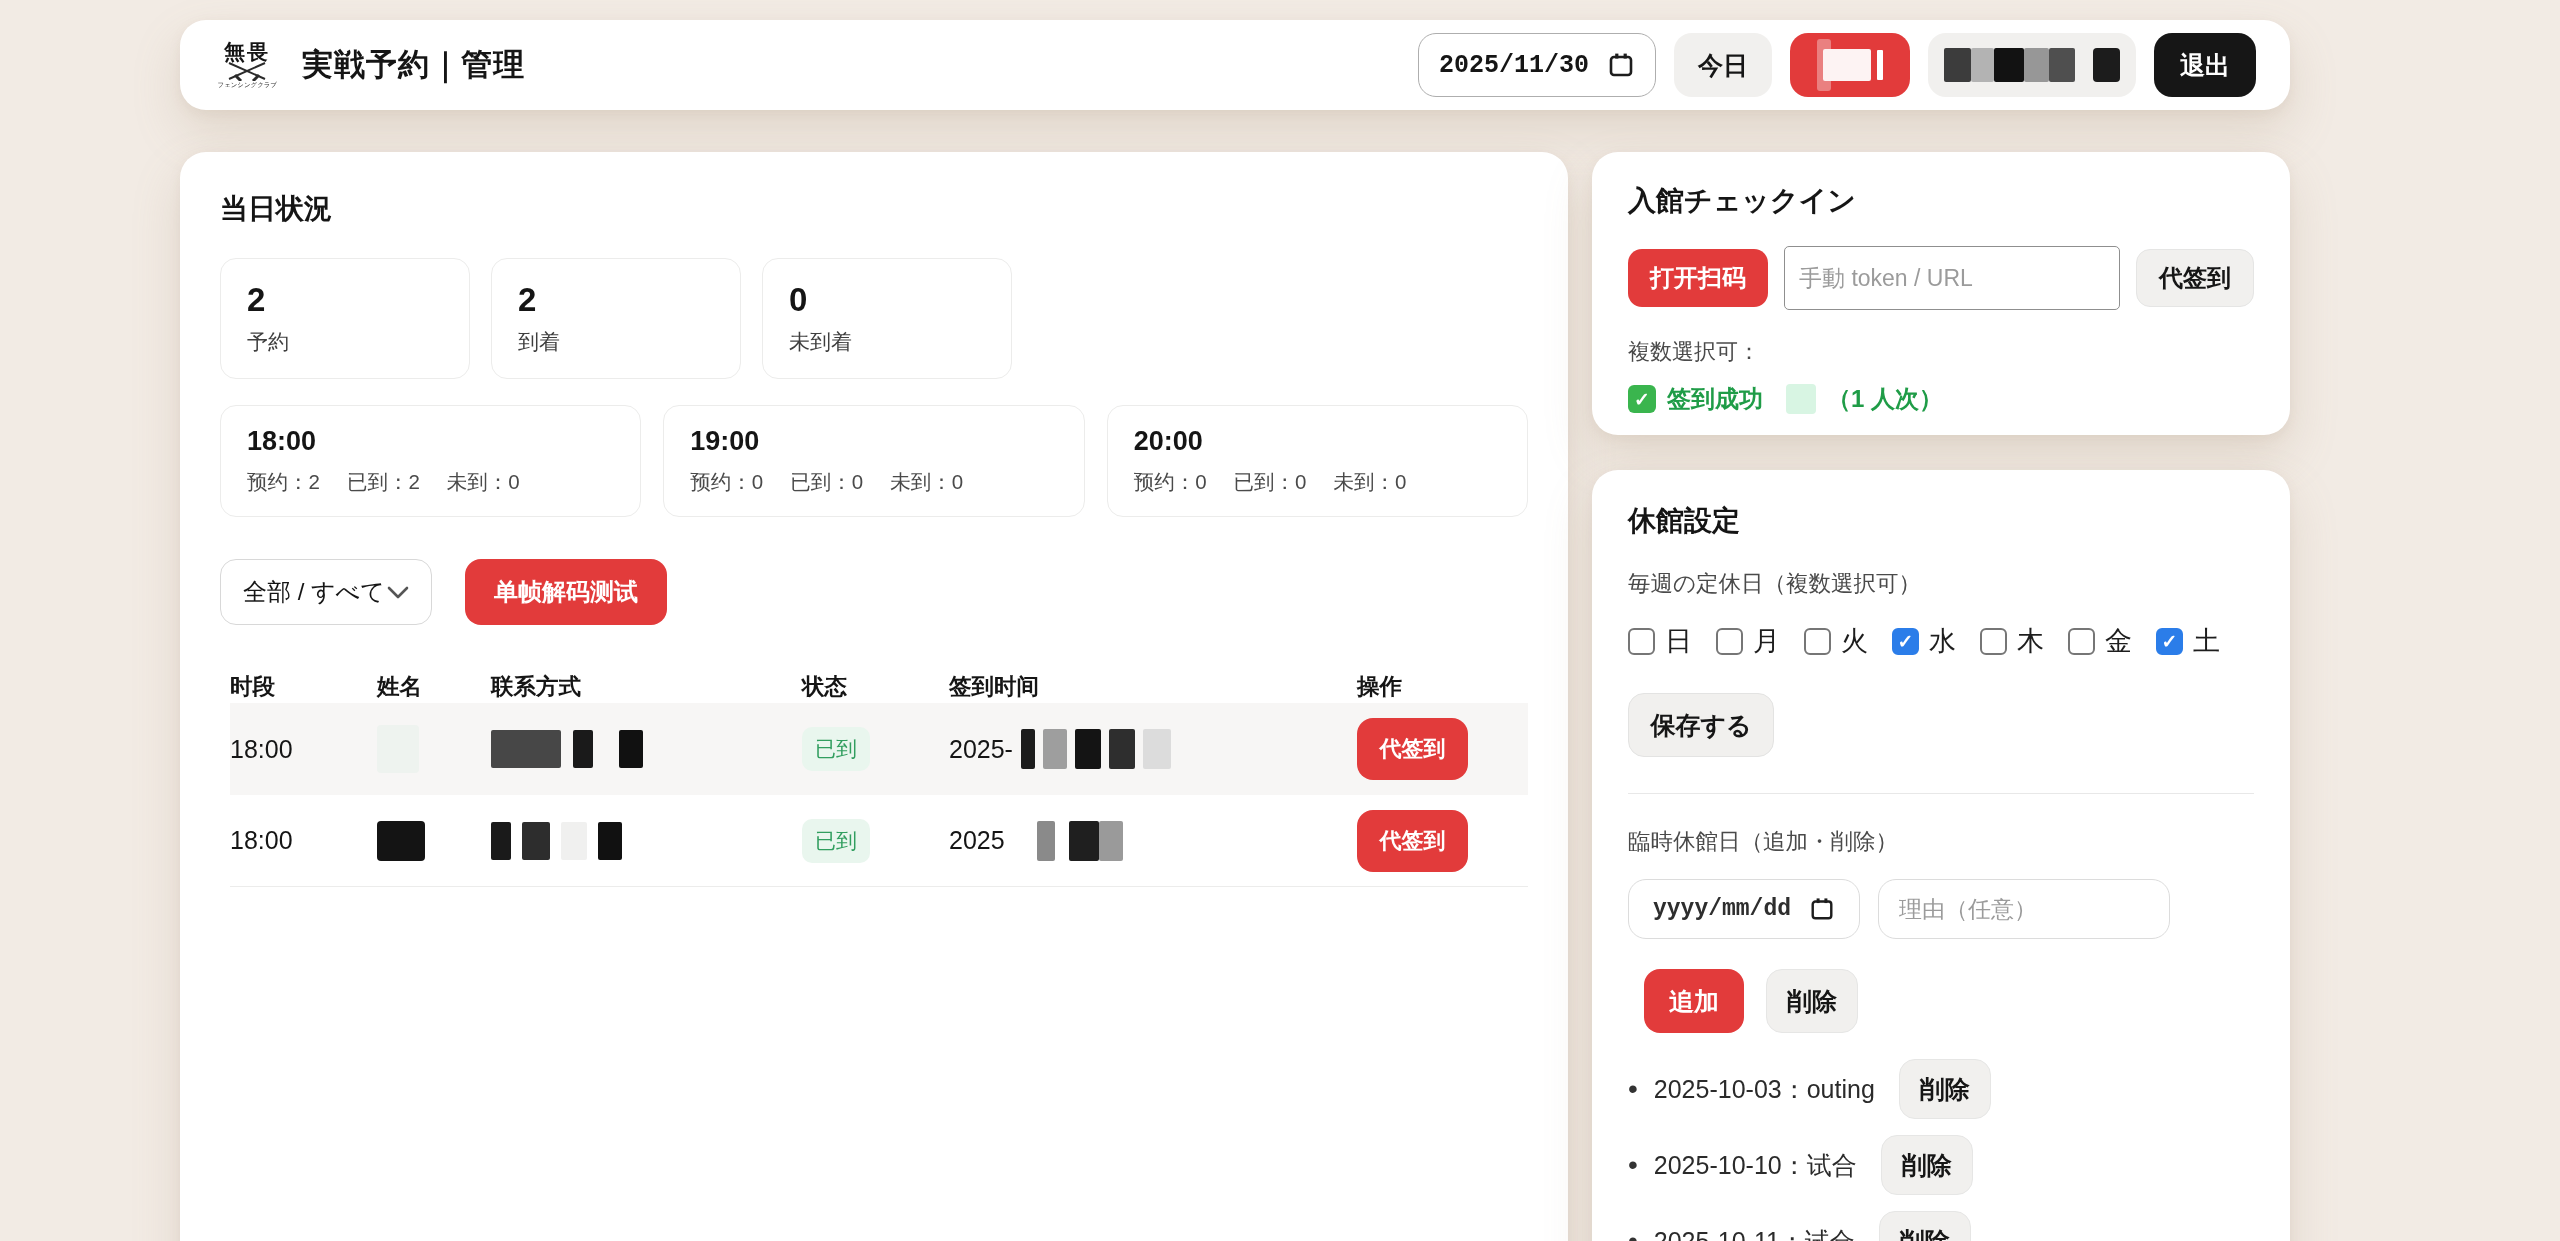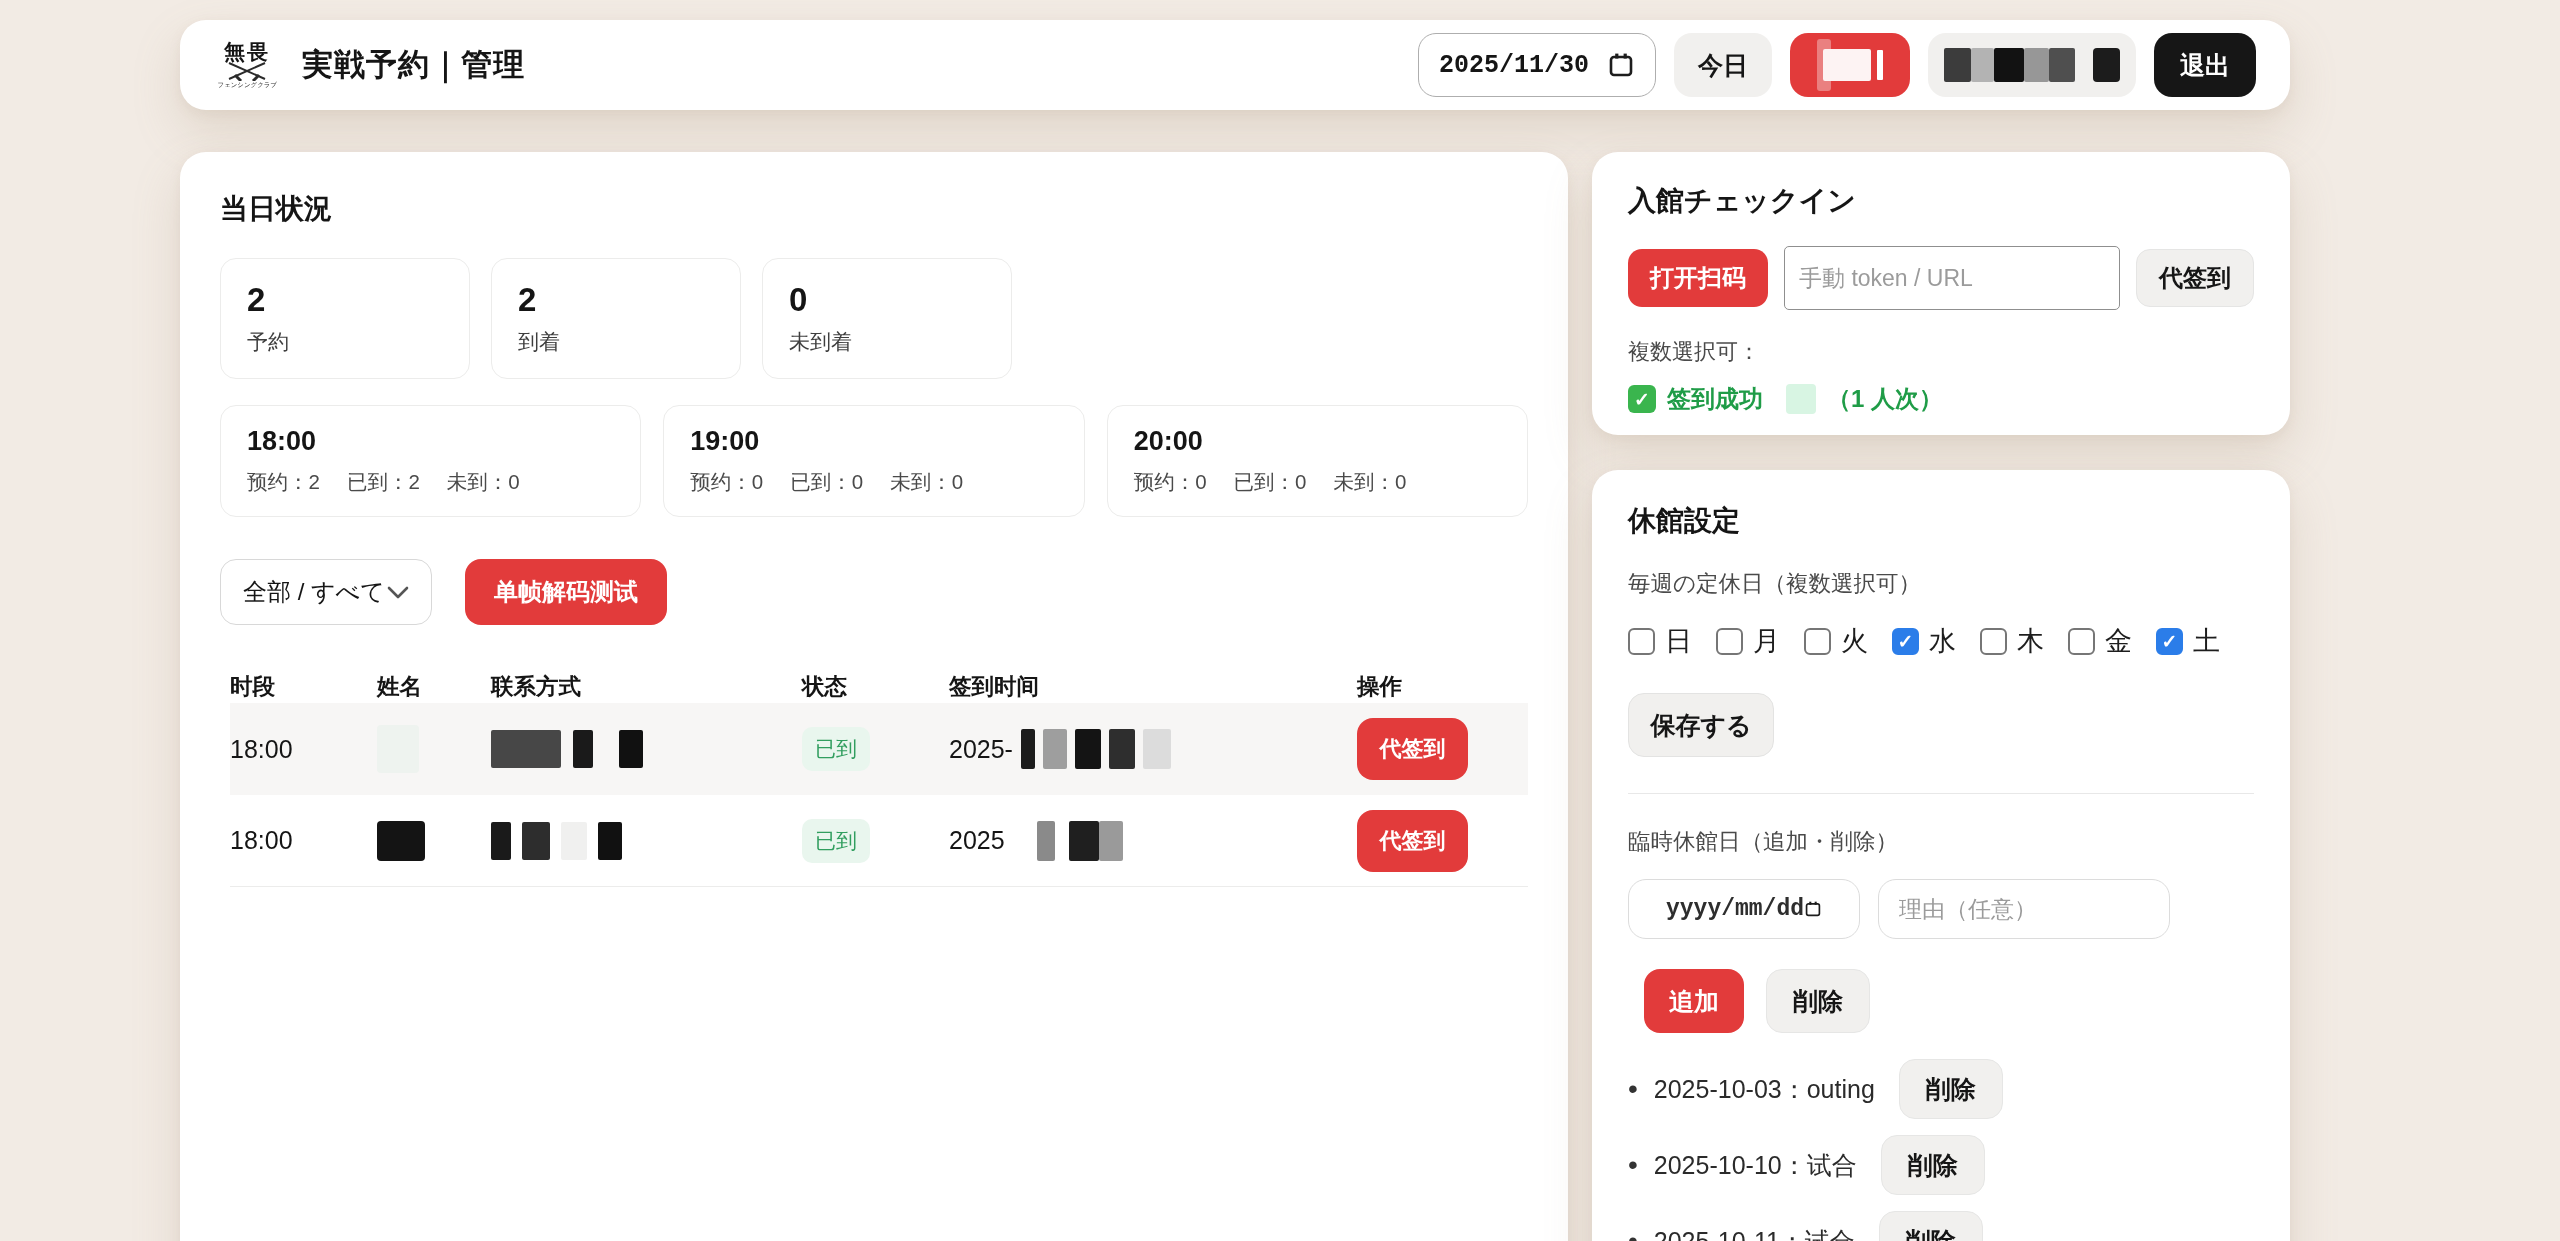--- a/index.html
+++ b/index.html
@@ -96,28 +96,28 @@
     display:flex; align-items:center; justify-content:center; }
   .cb.checked { background:#2b7de9; border-color:#2b7de9; }
   .cb.checked::after { content:"✓"; color:#fff; font-size:19px; font-weight:700; }
   .weekday-label { font-size:27px; color:#1d1d1d; }
   .btn-save { margin-top:34px; background:#f1f0ee; border:1px solid #e3e3e2; border-radius:16px;
     height:64px; width:146px; font-size:25px; font-weight:700; color:#161616; }
   .divider { margin-top:36px; border-top:1.5px solid #e8e8e8; }
   .temp-label { margin-top:32px; }
   .temp-inputs { margin-top:22px; display:flex; gap:18px; }
   .datebox-small { width:232px; height:60px; border:1.5px solid #dcdcdc; border-radius:18px;
-    display:flex; align-items:center; justify-content:space-between; padding:0 37px;
+    display:flex; align-items:center; justify-content:space-between; padding:0 24px;
     font-family:"Liberation Mono", monospace; font-size:23px; font-weight:600; color:#2e2e2e; }
   .reason-input { width:292px; height:60px; border:1.5px solid #dcdcdc; border-radius:18px;
     padding:0 20px; font-size:23px; font-family:"Liberation Sans", sans-serif; color:#222; }
   .reason-input::placeholder { color:#9b9b9b; }
   .temp-buttons { margin-top:30px; display:flex; gap:22px;padding-left:16px; }
   .btn-add { height:64px; width:100px; font-size:25px; border-radius:16px; }
-  .btn-del { background:#f1f0ee; border:1px solid #e6e6e5; height:64px; width:104px;
+  .btn-del { background:#f1f0ee; border:1px solid #e6e6e5; height:64px; width:92px;
     font-size:25px; font-weight:700; border-radius:16px; color:#161616; }
   .closure-list { margin-top:26px; }
   .closure-item { display:flex; align-items:center; margin-bottom:16px; height:60px; }
   .closure-item .bullet::before { content:"•"; font-size:28px; color:#333; margin-right:16px; }
   .closure-text { font-size:25px; color:#2b2b2b; }
   .closure-item .btn-del { margin-left:24px; height:60px; }
 
   svg { display:block; }
 </style>
 </head>

